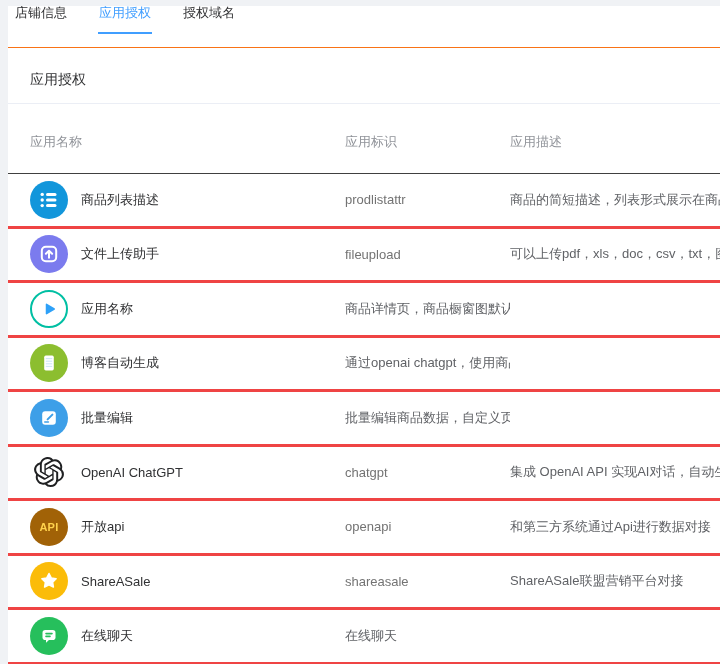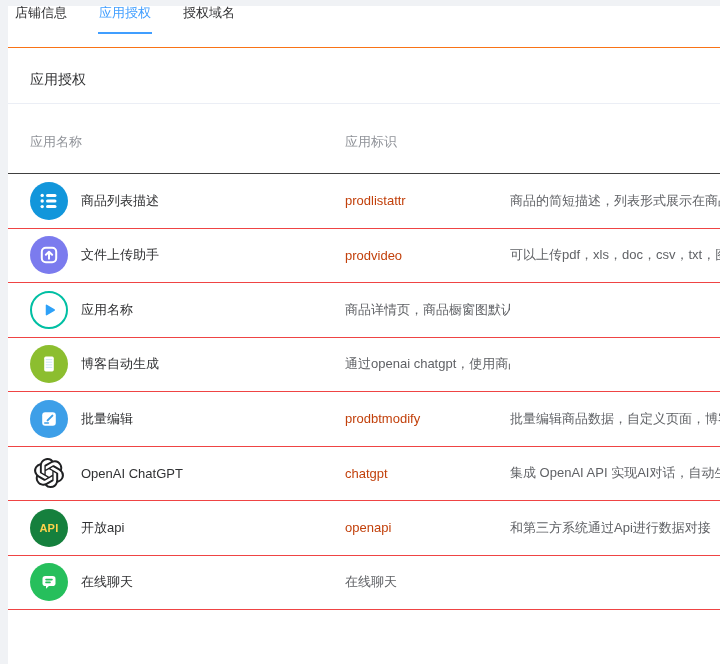--- a/index.html
+++ b/index.html
@@ -32,24 +32,24 @@
   
   .grid-row {
     display:grid; grid-template-columns:315px 165px 1fr;
     padding-left:22px; align-items:center;
   }
   .thead {
     height:70px; align-items:end; padding-bottom:22px;
     border-bottom:1px solid #404040;
   }
   .th { font-size:13px; color:#909399; }
-  .trow { height:54.5px; border-bottom:1px solid #ef4444; }
+  .trow { height:54.5px; border-bottom:3px solid #ef4444; }
   .cell-name { display:flex; align-items:center; }
   .app-name { font-size:13px; color:#303133; }
-  .app-id { font-size:13px; color:#c2410c; }
+  .app-id { font-size:13px; color:#737373; }
   .app-desc { font-size:13px; color:#606266; white-space:nowrap; overflow:hidden; }
   
   .icon-circle {
     width:38px; height:38px; border-radius:50%;
     display:flex; align-items:center; justify-content:center;
     margin-right:13px; flex:0 0 38px;
   }
   .icon-circle.ring { border:2.5px solid #00bfa3; }
   .api-label {
     font-size:11px; font-weight:bold; color:#ffd24c; letter-spacing:.3px;
@@ -66,20 +66,21 @@
     <div class="tab active">应用授权</div>
     <div class="tab">授权域名</div>
   </div>
 
   <div class="section-title">应用授权</div>
   <div class="divider"></div>
 
   <div class="grid-row thead">
     <div class="th">应用名称</div>
     <div class="th">应用标识</div>
+    <div class="th">应用描述</div>
   </div>
 
   <div class="grid-row trow">
     <div class="cell-name">
       <div class="icon-circle" style="background: rgb(18, 150, 219);">
         <svg width="20" height="20" viewBox="0 0 20 20">
           <circle cx="3.2" cy="4.4" r="1.7" fill="#fff"></circle>
             <rect x="7" y="2.9" width="10.5" height="3" rx="1.5" fill="#fff"></rect>
           <circle cx="3.2" cy="10" r="1.7" fill="#fff"></circle>
             <rect x="7" y="8.5" width="10.5" height="3" rx="1.5" fill="#fff"></rect>
@@ -96,21 +97,21 @@
   <div class="grid-row trow">
     <div class="cell-name">
       <div class="icon-circle" style="background: rgb(123, 123, 238);">
         <svg width="20" height="20" viewBox="0 0 20 20" fill="none" stroke="#fff" stroke-width="2" stroke-linecap="round" stroke-linejoin="round">
           <rect x="2.8" y="2.8" width="14.4" height="14.4" rx="4"></rect>
           <path d="M10 13.8 V7 M6.9 9.8 L10 6.7 L13.1 9.8"></path>
         </svg>
       </div>
       <span class="app-name">文件上传助手</span>
     </div>
-    <div class="app-id">prodvideo</div>
+    <div class="app-id">fileupload</div>
     <div class="app-desc">可以上传pdf，xls，doc，csv，txt，图片，</div>
   </div>
 
   <div class="grid-row trow">
     <div class="cell-name">
       <div class="icon-circle ring" style="background: rgb(255, 255, 255);">
         <svg width="20" height="20" viewBox="0 0 20 20">
           <polygon points="7.5,5.3 15.2,10 7.5,14.7" fill="#2ea1f8" stroke="#2ea1f8" stroke-width="1.5" stroke-linejoin="round"></polygon>
         </svg>
       </div>
@@ -141,48 +142,59 @@
     <div class="cell-name">
       <div class="icon-circle" style="background: rgb(61, 159, 232);">
         <svg width="20" height="20" viewBox="0 0 20 20">
           <rect x="3.2" y="3.2" width="13.6" height="13.6" rx="3" fill="#fff"></rect>
           <path d="M8.6 11.4 L13.4 6.6" stroke="#3d9fe8" stroke-width="2" stroke-linecap="round"></path>
           <path d="M5.8 14 H9.4" stroke="#3d9fe8" stroke-width="1.6" stroke-linecap="round"></path>
         </svg>
       </div>
       <span class="app-name">批量编辑</span>
     </div>
-    <div class="app-id">prodbtmodify</div>
     <div class="app-desc">批量编辑商品数据，自定义页面，博客文章</div>
   </div>
 
   <div class="grid-row trow">
     <div class="cell-name">
       <div class="icon-circle" style="background: rgb(255, 255, 255);">
         <svg width="30" height="30" viewBox="0 0 24 24" fill="#202123">
           <path d="M22.2819 9.8211a5.9847 5.9847 0 0 0-.5157-4.9108 6.0462 6.0462 0 0 0-6.5098-2.9A6.0651 6.0651 0 0 0 4.9807 4.1818a5.9847 5.9847 0 0 0-3.9977 2.9 6.0462 6.0462 0 0 0 .7427 7.0966 5.98 5.98 0 0 0 .511 4.9107 6.051 6.051 0 0 0 6.5146 2.9001A5.9847 5.9847 0 0 0 13.2599 24a6.0557 6.0557 0 0 0 5.7718-4.2058 5.9894 5.9894 0 0 0 3.9977-2.9001 6.0557 6.0557 0 0 0-.7475-7.0729zm-9.022 12.6081a4.4755 4.4755 0 0 1-2.8764-1.0408l.1419-.0804 4.7783-2.7582a.7948.7948 0 0 0 .3927-.6813v-6.7369l2.02 1.1686a.071.071 0 0 1 .038.0615v5.5826a4.504 4.504 0 0 1-4.4945 4.4944zm-9.6607-4.1254a4.4708 4.4708 0 0 1-.5346-3.0137l.142.0852 4.783 2.7582a.7712.7712 0 0 0 .7806 0l5.8428-3.3685v2.3324a.0804.0804 0 0 1-.0332.0615L9.74 19.9502a4.4992 4.4992 0 0 1-6.1408-1.6464zM2.3408 7.8956a4.485 4.485 0 0 1 2.3655-1.9728V11.6a.7664.7664 0 0 0 .3879.6765l5.8144 3.3543-2.0201 1.1685a.0757.0757 0 0 1-.071 0l-4.8303-2.7865A4.504 4.504 0 0 1 2.3408 7.8956zm16.5963 3.8558L13.1038 8.364 15.1192 7.2a.0757.0757 0 0 1 .071 0l4.8303 2.7913a4.4944 4.4944 0 0 1-.6765 8.1042v-5.6772a.79.79 0 0 0-.407-.667zm2.0107-3.0231l-.142-.0852-4.7735-2.7818a.7759.7759 0 0 0-.7854 0L9.409 9.2297V6.8974a.0662.0662 0 0 1 .0284-.0615l4.8303-2.7866a4.4992 4.4992 0 0 1 6.6802 4.66zM8.3065 12.863l-2.02-1.1638a.0804.0804 0 0 1-.038-.0567V6.0742a4.4992 4.4992 0 0 1 7.3757-3.4537l-.142.0805L8.704 5.459a.7948.7948 0 0 0-.3927.6813zm1.0976-2.3654l2.602-1.4998 2.6069 1.4998v2.9994l-2.5974 1.4997-2.6067-1.4997z"></path>
         </svg>
       </div>
       <span class="app-name">OpenAI ChatGPT</span>
     </div>
     <div class="app-id">chatgpt</div>
     <div class="app-desc">集成 OpenAI API 实现AI对话，自动生成文</div>
   </div>
 
   <div class="grid-row trow">
     <div class="cell-name">
-      <div class="icon-circle" style="background: #15803d;">
+      <div class="icon-circle" style="background: #a16207;">
         <span class="api-label">API</span>
       </div>
       <span class="app-name">开放api</span>
     </div>
     <div class="app-id">openapi</div>
     <div class="app-desc">和第三方系统通过Api进行数据对接</div>
   </div>
 
+  <div class="grid-row trow">
+    <div class="cell-name">
+      <div class="icon-circle" style="background: rgb(251, 188, 9);">
+        <svg width="20" height="20" viewBox="0 0 20 20">
+          <polygon points="10,2.5 12.23,6.93 17.13,7.68 13.61,11.17 14.41,16.07 10,13.8 5.59,16.07 6.39,11.17 2.87,7.68 7.77,6.93" fill="#fff" stroke="#fff" stroke-width="1.5" stroke-linejoin="round"></polygon>
+        </svg>
+      </div>
+      <span class="app-name">ShareASale</span>
+    </div>
+    <div class="app-id">shareasale</div>
+    <div class="app-desc">ShareASale联盟营销平台对接</div>
+  </div>
 
   <div class="grid-row trow">
     <div class="cell-name">
       <div class="icon-circle" style="background: rgb(38, 191, 92);">
         <svg width="20" height="20" viewBox="0 0 20 20">
           <rect x="3.5" y="4" width="13" height="10" rx="2.8" fill="#fff"></rect>
           <path d="M7 13.8 L7 16.8 L10.2 13.8 Z" fill="#fff"></path>
           <path d="M7 7.6 H13 M7 10.4 H11" stroke="#26bf5c" stroke-width="1.6" stroke-linecap="round"></path>
         </svg>
       </div>

